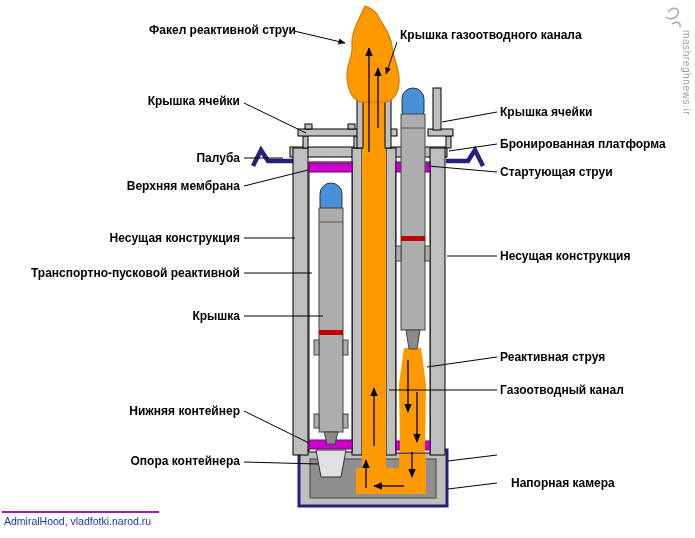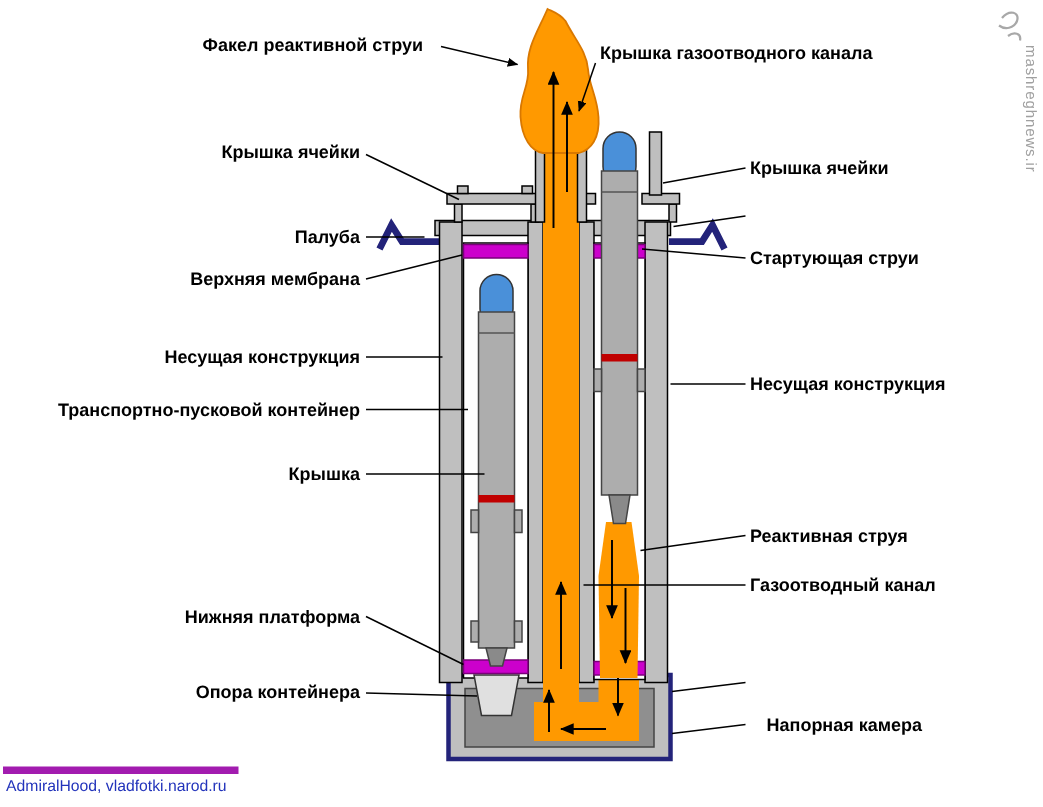--- a/index.html
+++ b/index.html
@@ -4,21 +4,21 @@
 <style>
   * { box-sizing: border-box; }
   html,body { margin:0; padding:0; background:#ffffff; }
   body { font-family:"Liberation Sans", sans-serif; }
   .canvas { position:relative; width:695px; height:538px; background:#ffffff; overflow:hidden; }
   .canvas > svg { position:absolute; left:0; top:0; }
   .lbl { position:absolute; font-size:12px; font-weight:bold; color:#000; white-space:nowrap; line-height:14px; }
   .lbl.l { text-align:right; }
   .lbl.r { text-align:right; }
   .credit { position:absolute; left:2px; top:511px; font-size:10.5px; color:#2233bb;
-            border-top:5px solid #a21caf; padding:2px 8px 0 2px; }
+            border-top:2px solid #a21caf; padding:2px 8px 0 2px; }
   .watermark { position:absolute; right:3px; top:30px; writing-mode:vertical-rl;
                font-size:10px; color:#a0a0a0; letter-spacing:0.6px; }
 </style>
 </head>
 <body>
 
 <div class="canvas">
 
   <svg width="695" height="538" viewBox="0 0 695 538">
     <defs>
@@ -148,32 +148,33 @@
       <line x1="497" y1="455" x2="448" y2="461"></line>
       <line x1="497" y1="483" x2="448" y2="489"></line>
     </g>
 
     <g stroke="#a8a8a8" stroke-width="1.5" fill="none">
       <path d="M668,12 c5,-6 12,-4 10,2 c-2,5 -8,6 -12,3"></path>
       <path d="M672,24 c4,-3 9,-2 8,3"></path>
     </g>
   </svg>
 
-  <div class="lbl l" style="right:413px; top:23px;">Факел реактивной струи</div>
+  <div class="lbl l" style="right:399px; top:23px;">Факел реактивной струи</div>
   <div class="lbl l" style="right:455px; top:94px;">Крышка ячейки</div>
   <div class="lbl l" style="right:455px; top:151px;">Палуба</div>
   <div class="lbl l" style="right:455px; top:179px;text-align:center;">Верхняя мембрана</div>
   <div class="lbl l" style="right:455px; top:231px;">Несущая конструкция</div>
-  <div class="lbl l" style="right:455px; top:266px;">Транспортно-пусковой контейнер</div>
+  <div class="lbl l" style="right:455px; top:266px;">Транспортно-пусковой реактивной</div>
   <div class="lbl l" style="right:455px; top:309px;">Крышка</div>
-  <div class="lbl l" style="right:455px; top:404px;">Нижняя платформа</div>
+  <div class="lbl l" style="right:455px; top:404px;">Нижняя контейнер</div>
   <div class="lbl l" style="right:455px; top:454px;">Опора контейнера</div>
 
   <div class="lbl r" style="left:400px; top:28px;">Крышка газоотводного канала</div>
   <div class="lbl r" style="left:500px; top:105px;">Крышка ячейки</div>
+  <div class="lbl r" style="left:500px; top:137px;">Бронированная платформа</div>
   <div class="lbl r" style="left:500px; top:165px;">Стартующая струи</div>
   <div class="lbl r" style="left:500px; top:249px;">Несущая конструкция</div>
   <div class="lbl r" style="left:500px; top:350px;">Реактивная струя</div>
   <div class="lbl r" style="left:500px; top:383px;">Газоотводный канал</div>
   <div class="lbl r" style="left:497px; top:476px;margin-left:14px;">Напорная камера</div>
 
   <div class="credit">AdmiralHood, vladfotki.narod.ru</div>
   <div class="watermark">mashreghnews.ir</div>
 </div>
 

